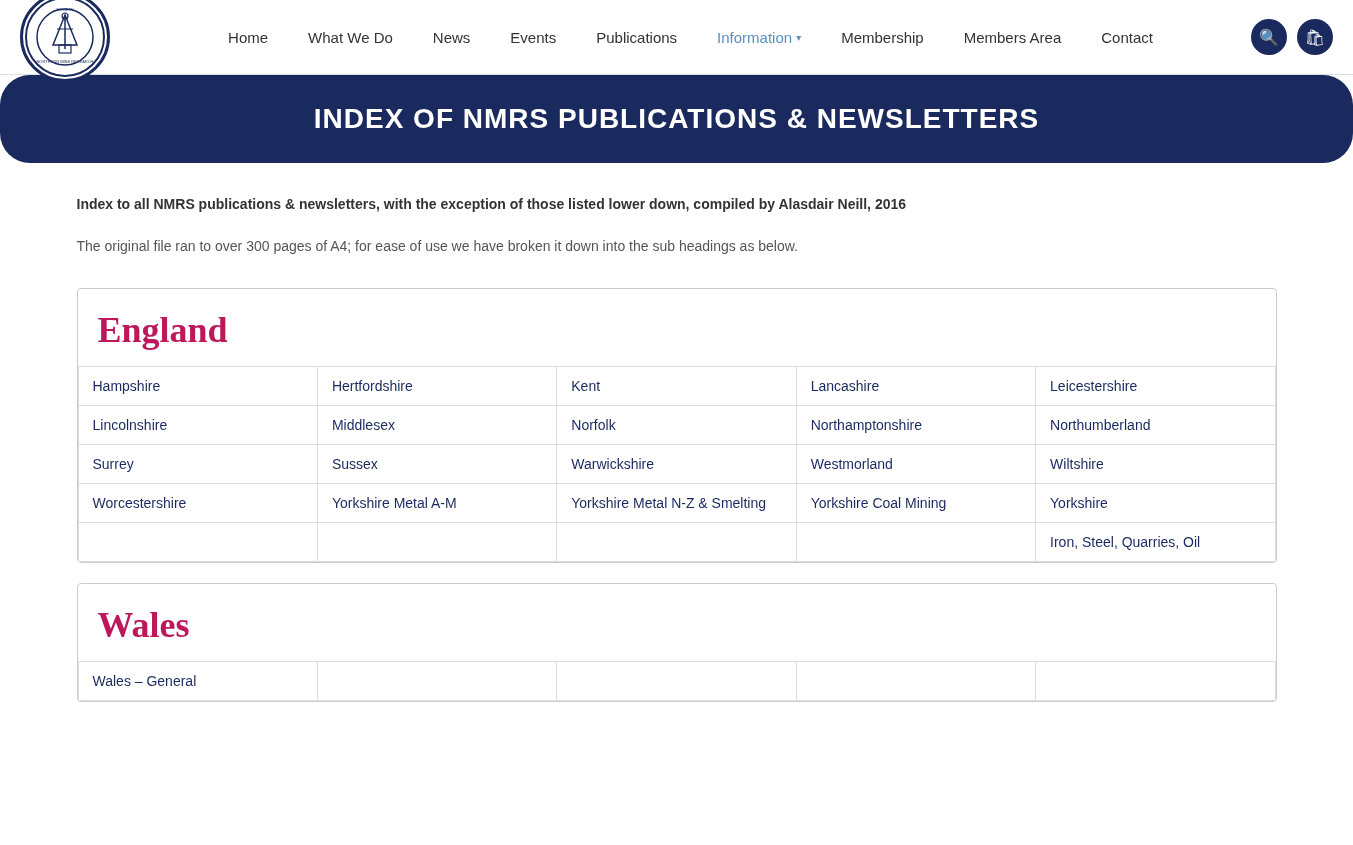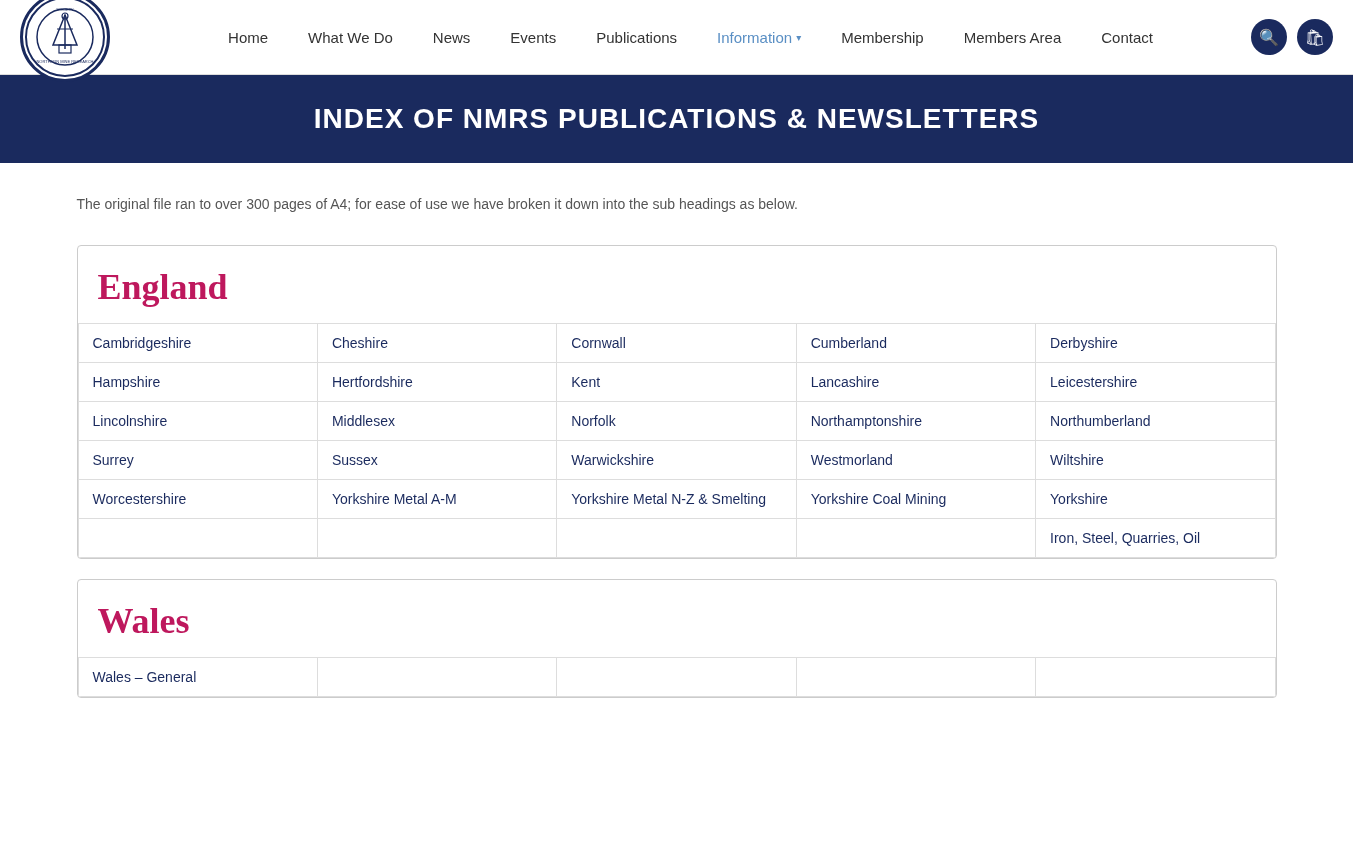--- a/index.html
+++ b/index.html
@@ -93,20 +93,21 @@
       font-size: 16px;
       cursor: pointer;
     }
 
     
     .banner {
       background: #1a2a5e;
       color: #fff;
       text-align: center;
       padding: 28px 20px;
+      border-radius: 30px;
     }
     .banner h1 {
       font-family: Arial, sans-serif;
       font-size: 28px;
       font-weight: bold;
       letter-spacing: 1px;
     }
 
     
     main {
@@ -223,33 +224,27 @@
     </div>
   </div>
 </header>
 
 <div class="banner">
   <h1>INDEX OF NMRS PUBLICATIONS &amp; NEWSLETTERS</h1>
 </div>
 
 <main>
 
+  <p class="intro-bold">Index to all NMRS publications &amp; newsletters, with the exception of those listed lower down, compiled by Alasdair Neill, 2016</p>
   <p class="intro-regular">The original file ran to over 300 pages of A4; for ease of use we have broken it down into the sub headings as below.</p>
 
   <div class="index-box">
     <div class="section-heading">England</div>
     <table>
       <tbody id="england-tbody">
-          <tr>
-            <td><a>Cambridgeshire</a></td>
-            <td><a>Cheshire</a></td>
-            <td><a>Cornwall</a></td>
-            <td><a>Cumberland</a></td>
-            <td><a>Derbyshire</a></td>
-          </tr>
           <tr>
             <td><a>Hampshire</a></td>
             <td><a>Hertfordshire</a></td>
             <td><a>Kent</a></td>
             <td><a>Lancashire</a></td>
             <td><a>Leicestershire</a></td>
           </tr>
           <tr>
             <td><a>Lincolnshire</a></td>
             <td><a>Middlesex</a></td>

